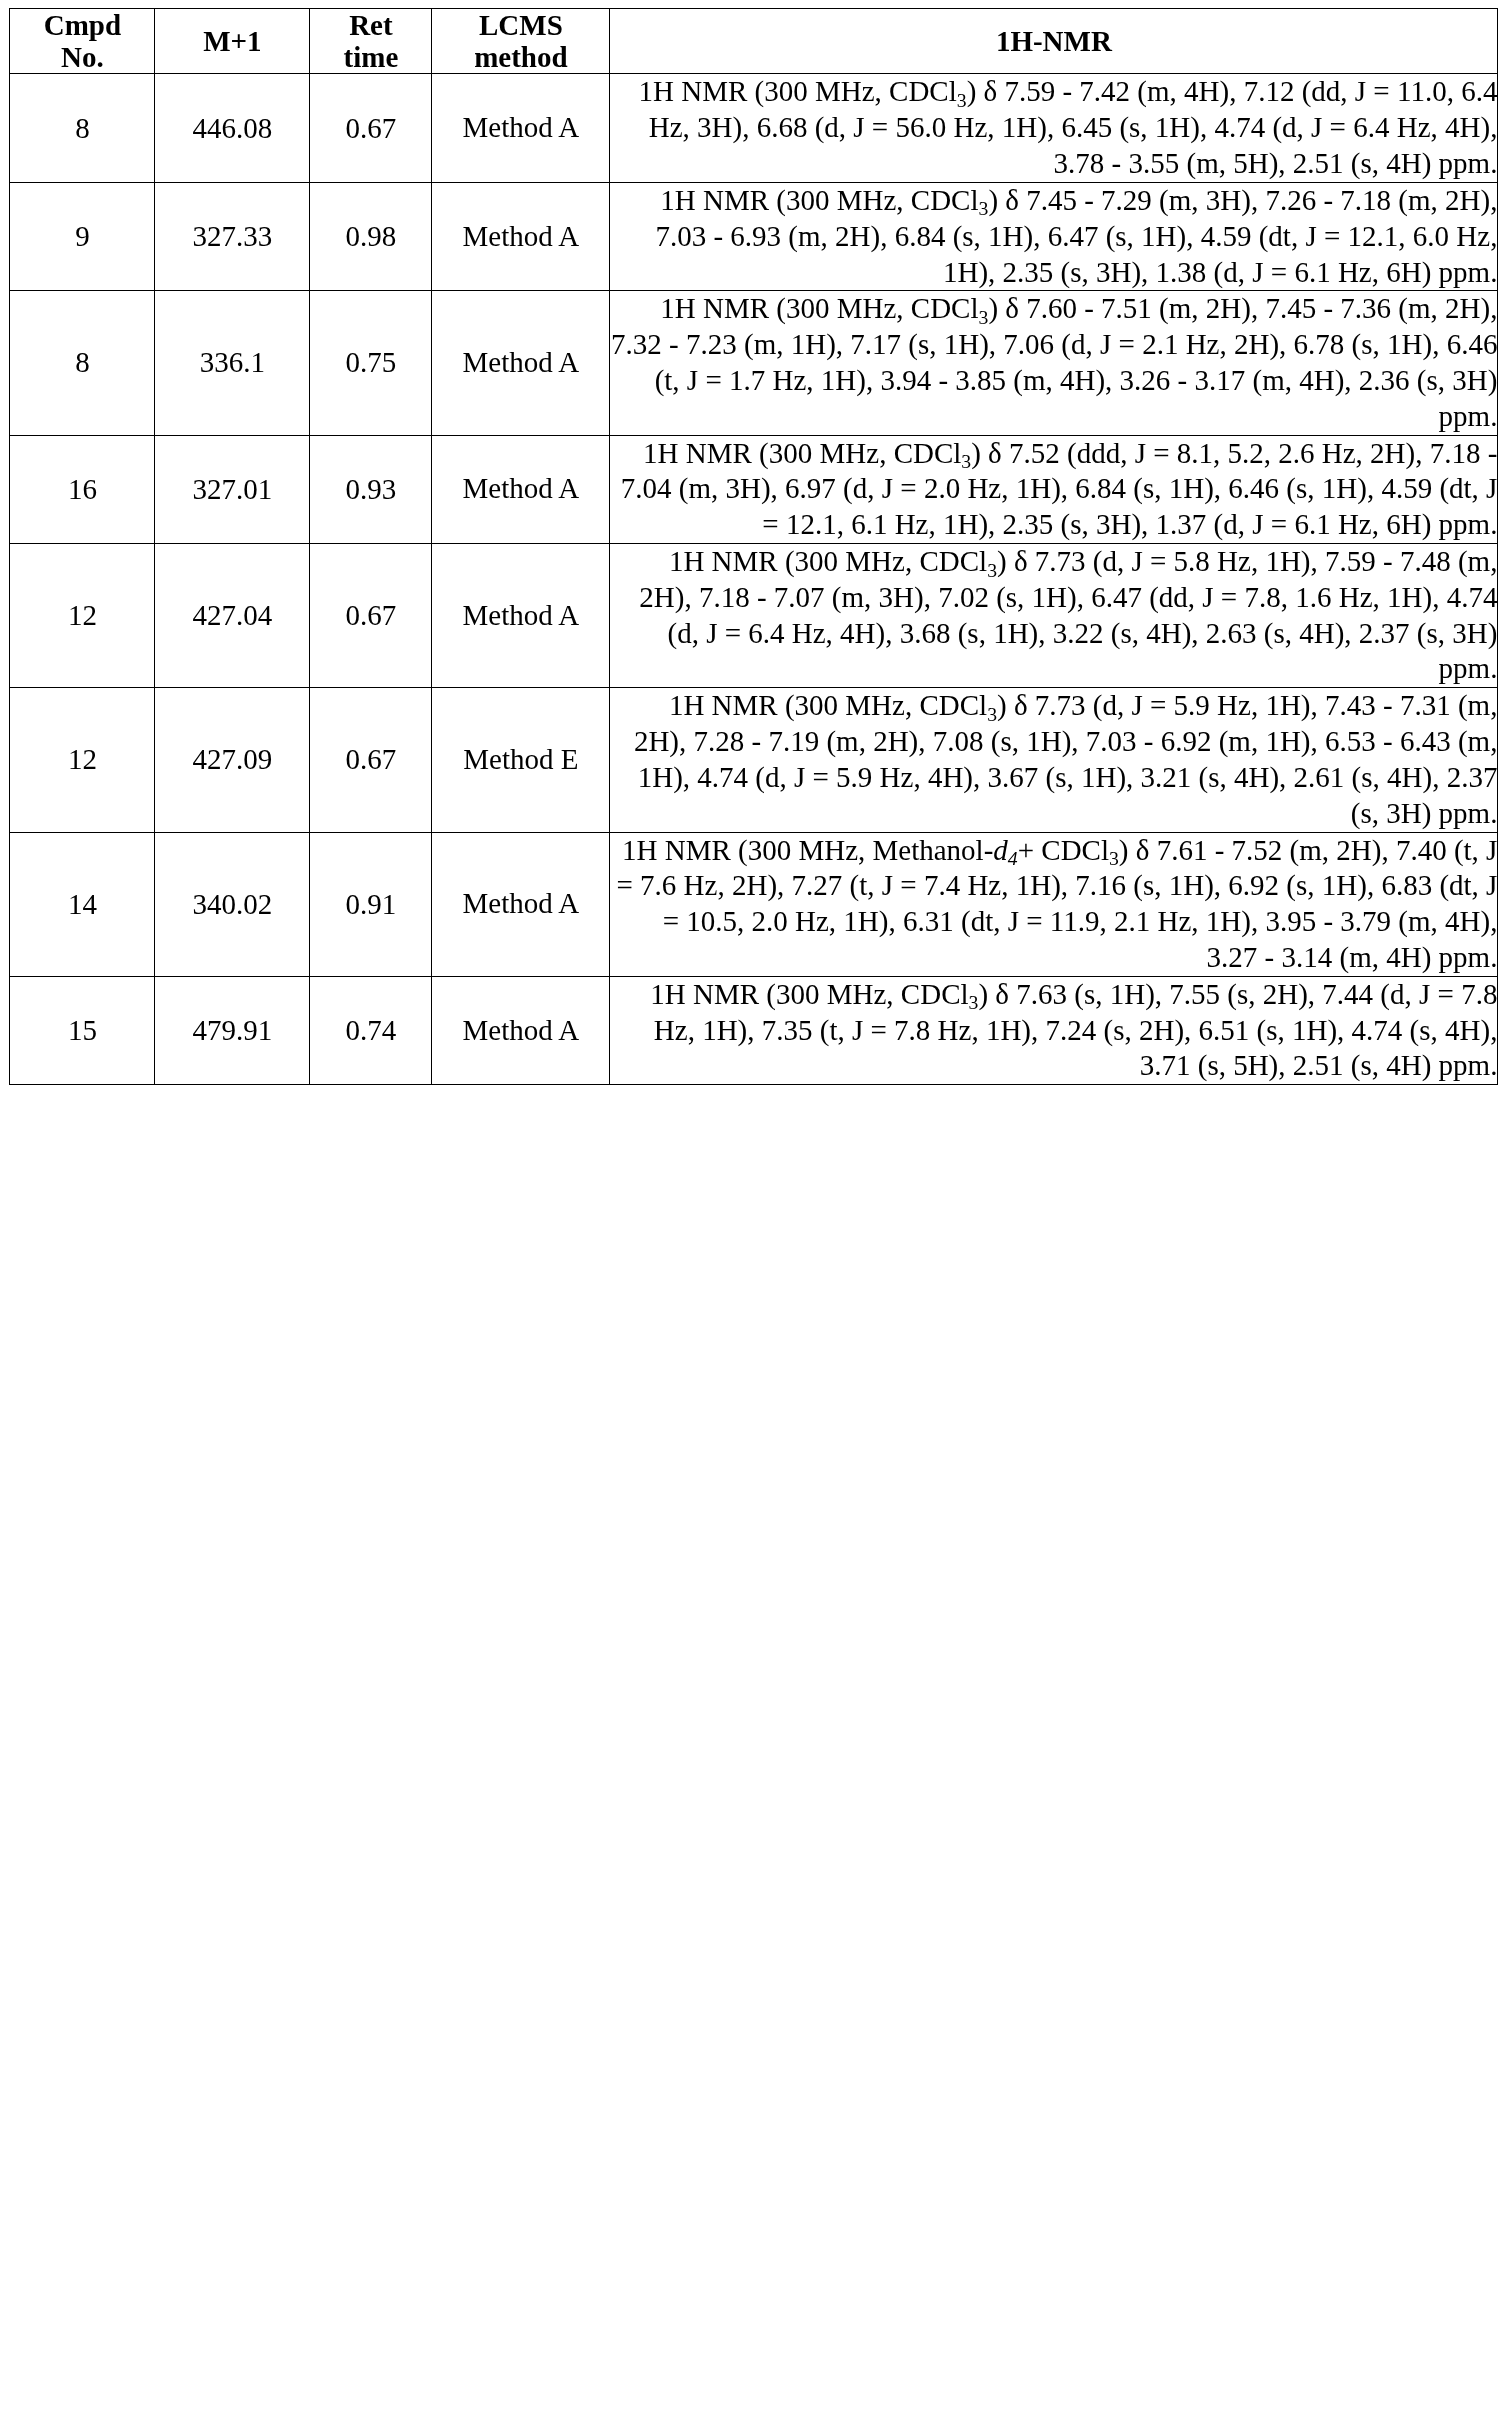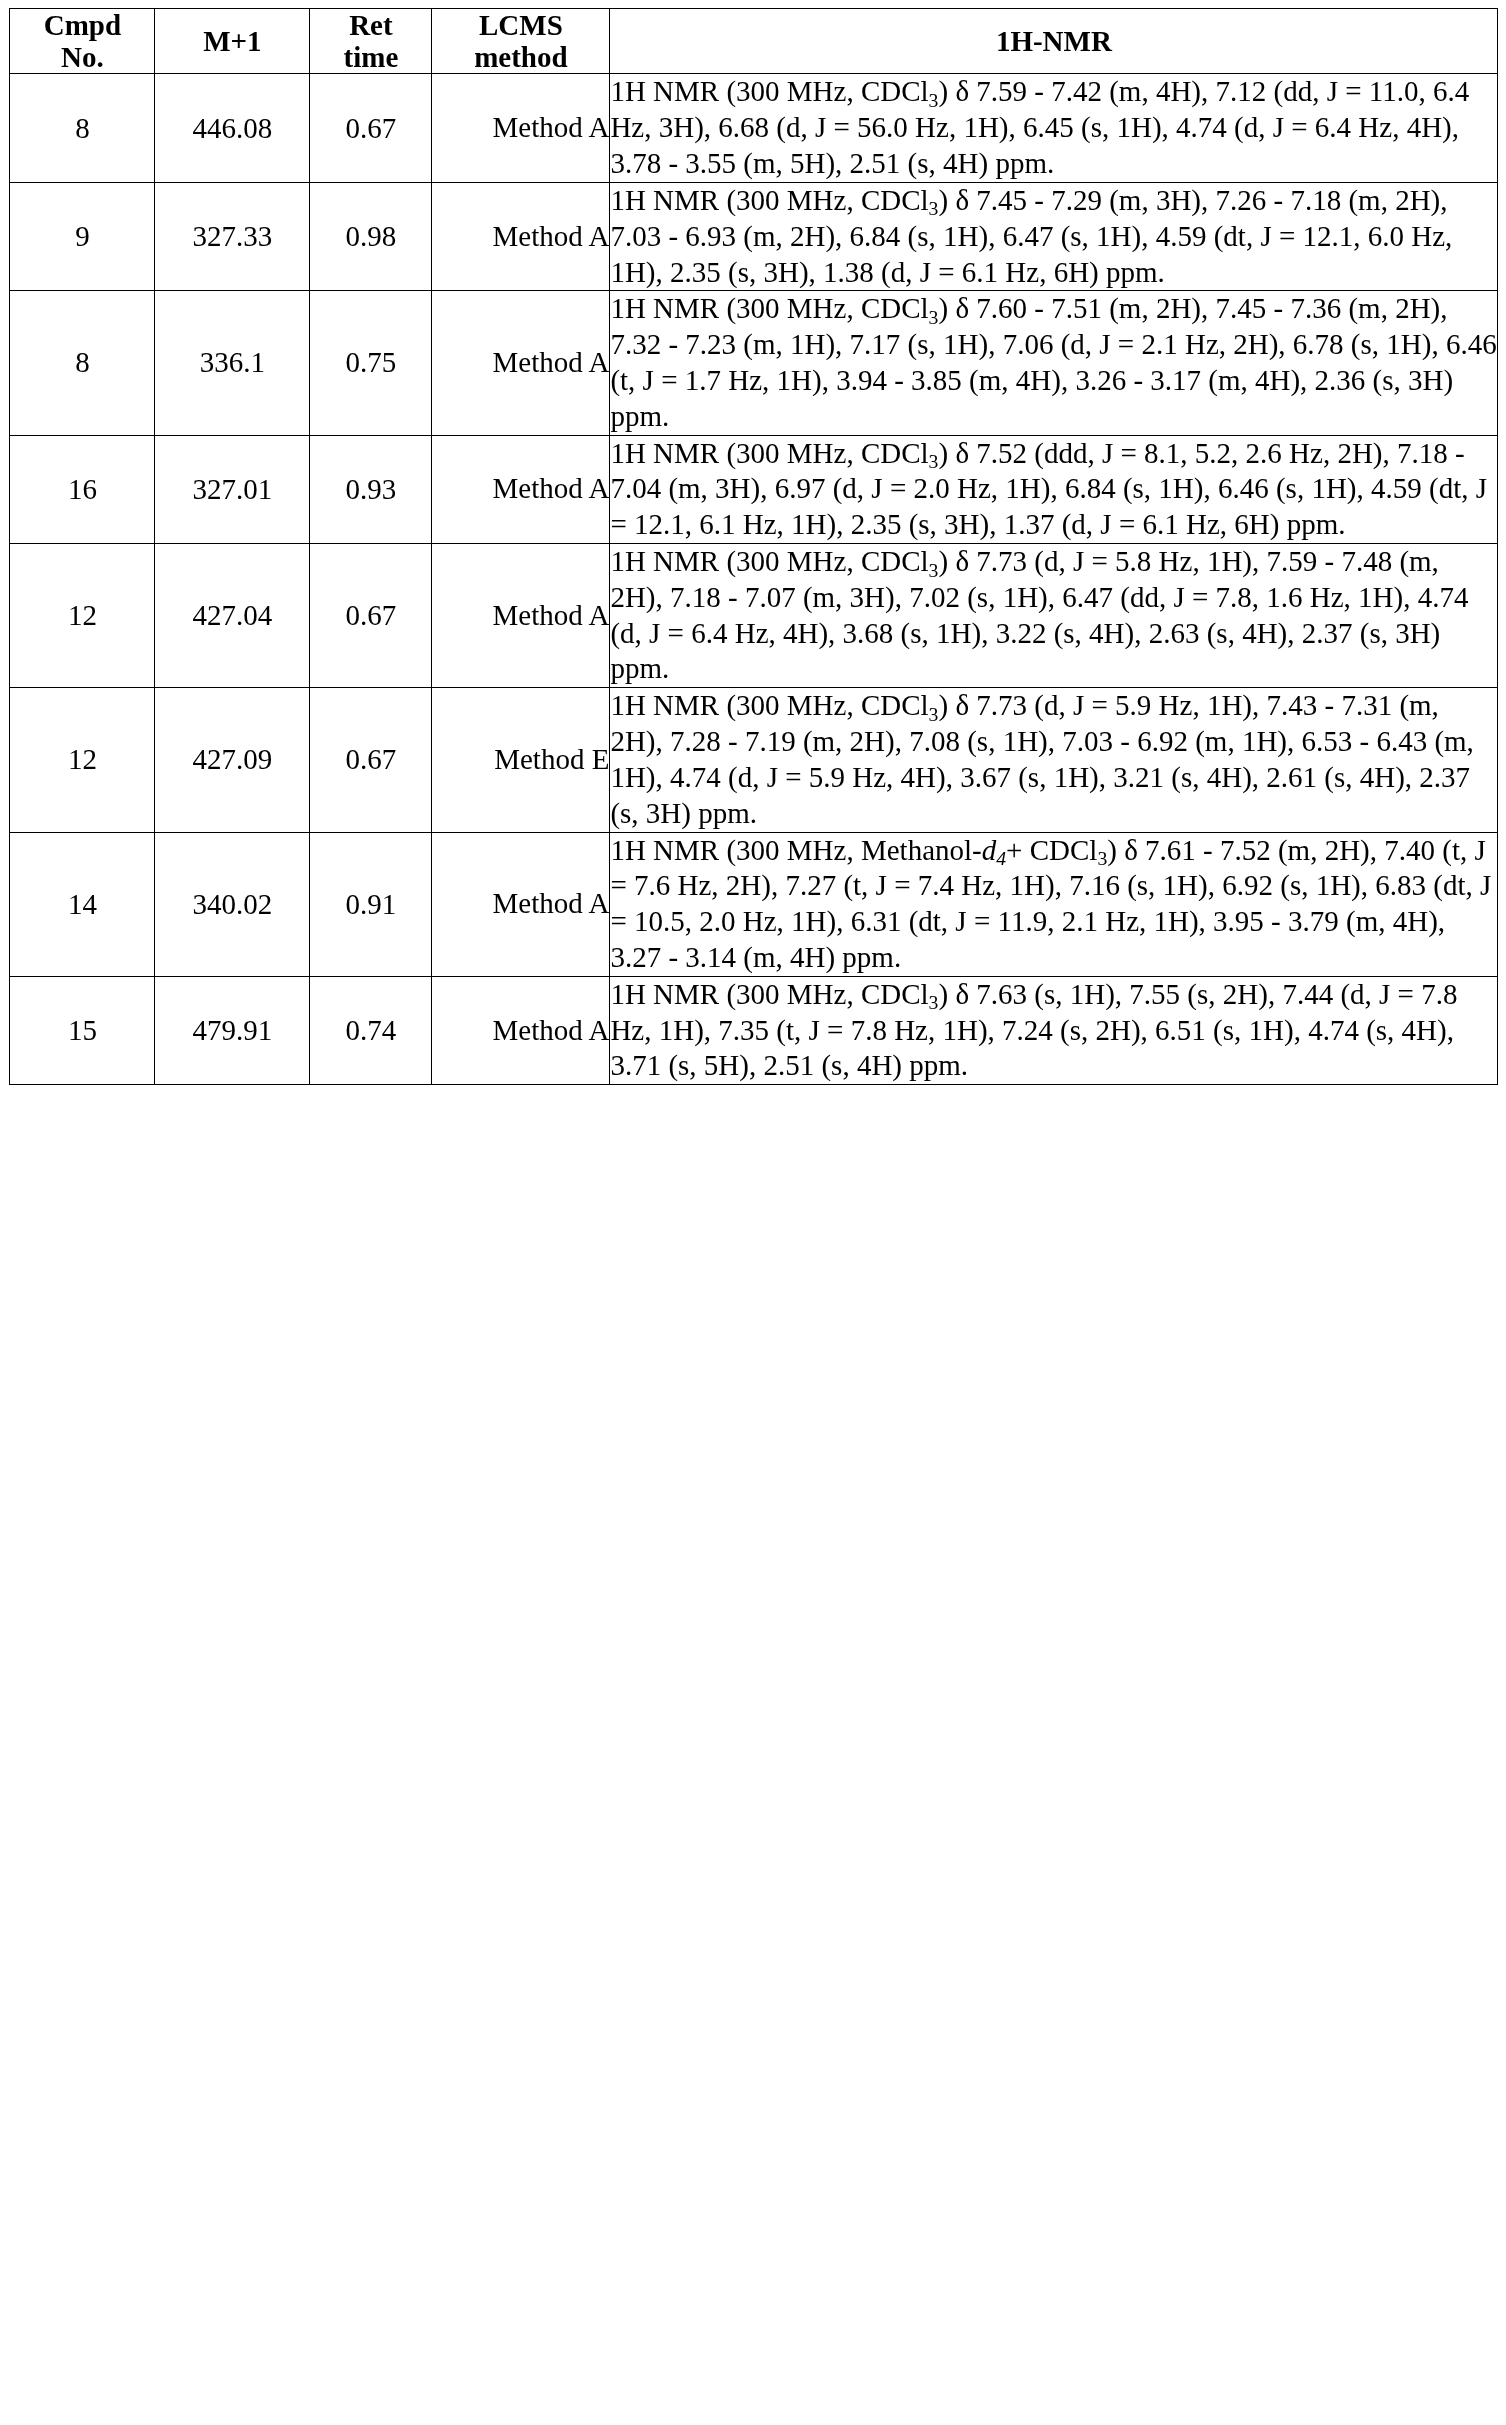--- a/index.html
+++ b/index.html
@@ -39,28 +39,28 @@
   col.c-mplus  { width: 155px; }
   col.c-ret    { width: 122px; }
   col.c-method { width: 178px; }
   col.c-nmr    { width: 888px; }
 
   td.cmpd, td.mplus, td.ret {
     text-align: center;
     font-size: 29px;
   }
   td.method {
-    text-align: right;
+    text-align: center;
     font-size: 29px;
     line-height: 1.17;
     padding: 0 5.6px 0 13px;
     margin-left: 20px;
   }
   td.nmr {
-    text-align: left;
+    text-align: right;
     font-size: 29px;
     line-height: 1.235;
     padding: 4.7px 7.5px 5.6px 10.3px;
     vertical-align: top;
     margin-top: 24px;
   }
   .nmr-text {
     display: block;
     white-space: pre-wrap;
     word-break: normal;

